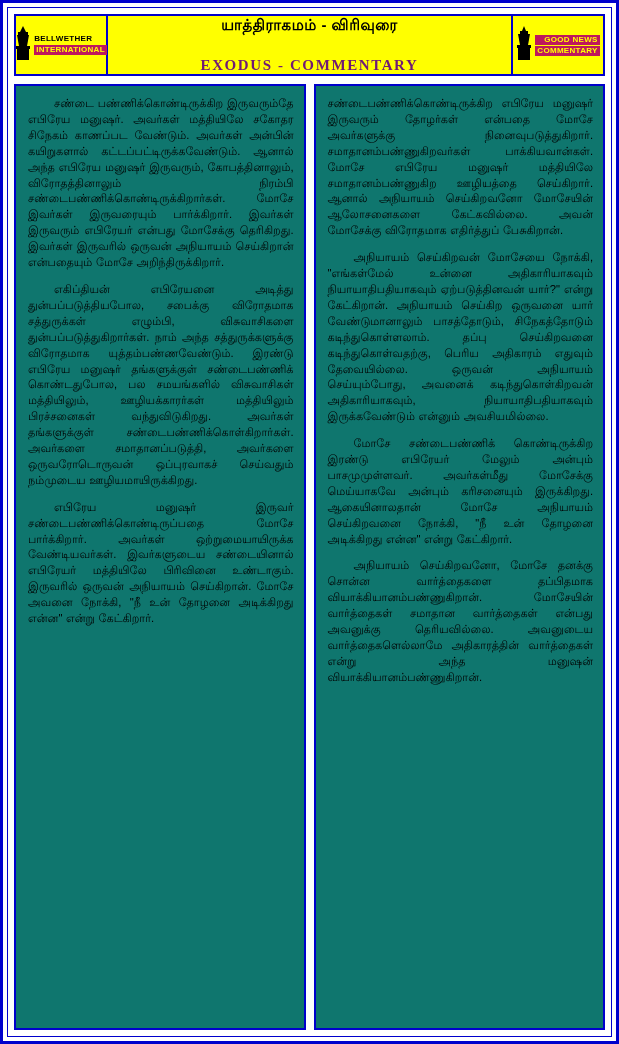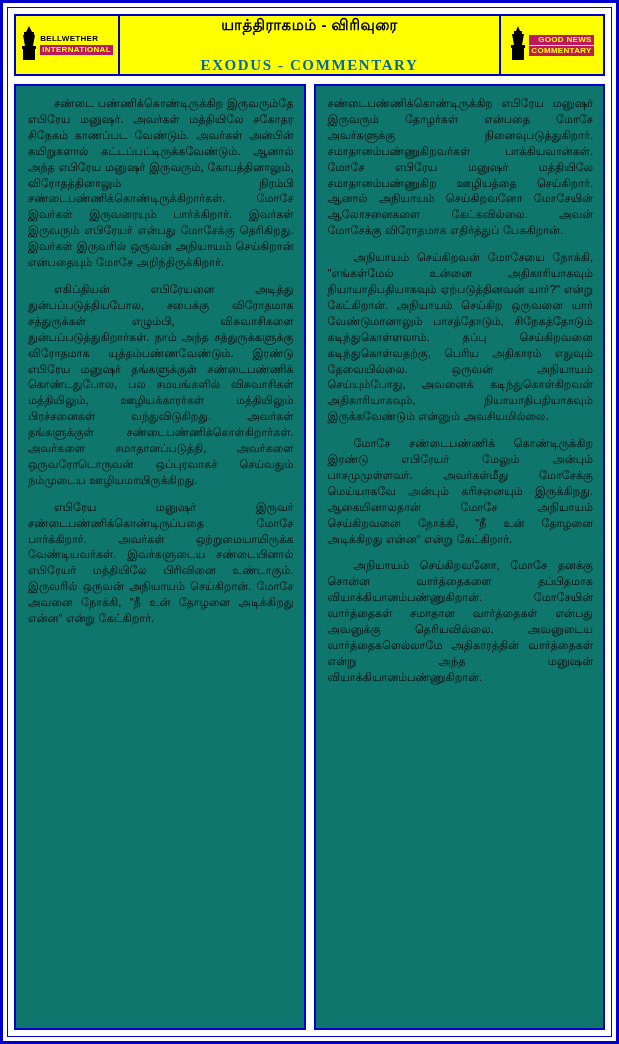--- a/index.html
+++ b/index.html
@@ -36,21 +36,21 @@
     top: 6px;
     right: 6px;
     height: 62px;
     background: #ffff00;
     border: 2px solid #0000cc;
     box-sizing: border-box;
     display: flex;
     align-items: stretch;
   }
   .logo-box {
-    width: 104px;
+    width: 92px;
     border-right: 2px solid #0000cc;
     box-sizing: border-box;
     display: flex;
     flex-direction: column;
     align-items: center;
     justify-content: center;
     padding: 8px;
   }
   .logo-box.right {
     border-right: none;
@@ -95,21 +95,21 @@
   }
   .title-tamil {
     font-size: 15px;
     font-weight: bold;
     color: #000000;
     letter-spacing: 0.5px;
   }
   .title-en {
     font-size: 15px;
     font-weight: bold;
-    color: #0369a1;
+    color: #701a75;
     letter-spacing: 1.6px;
     font-family: "Liberation Serif", serif;
   }
 
   
   .body-area {
     position: absolute;
     left: 6px;
     top: 76px;
     right: 6px;

